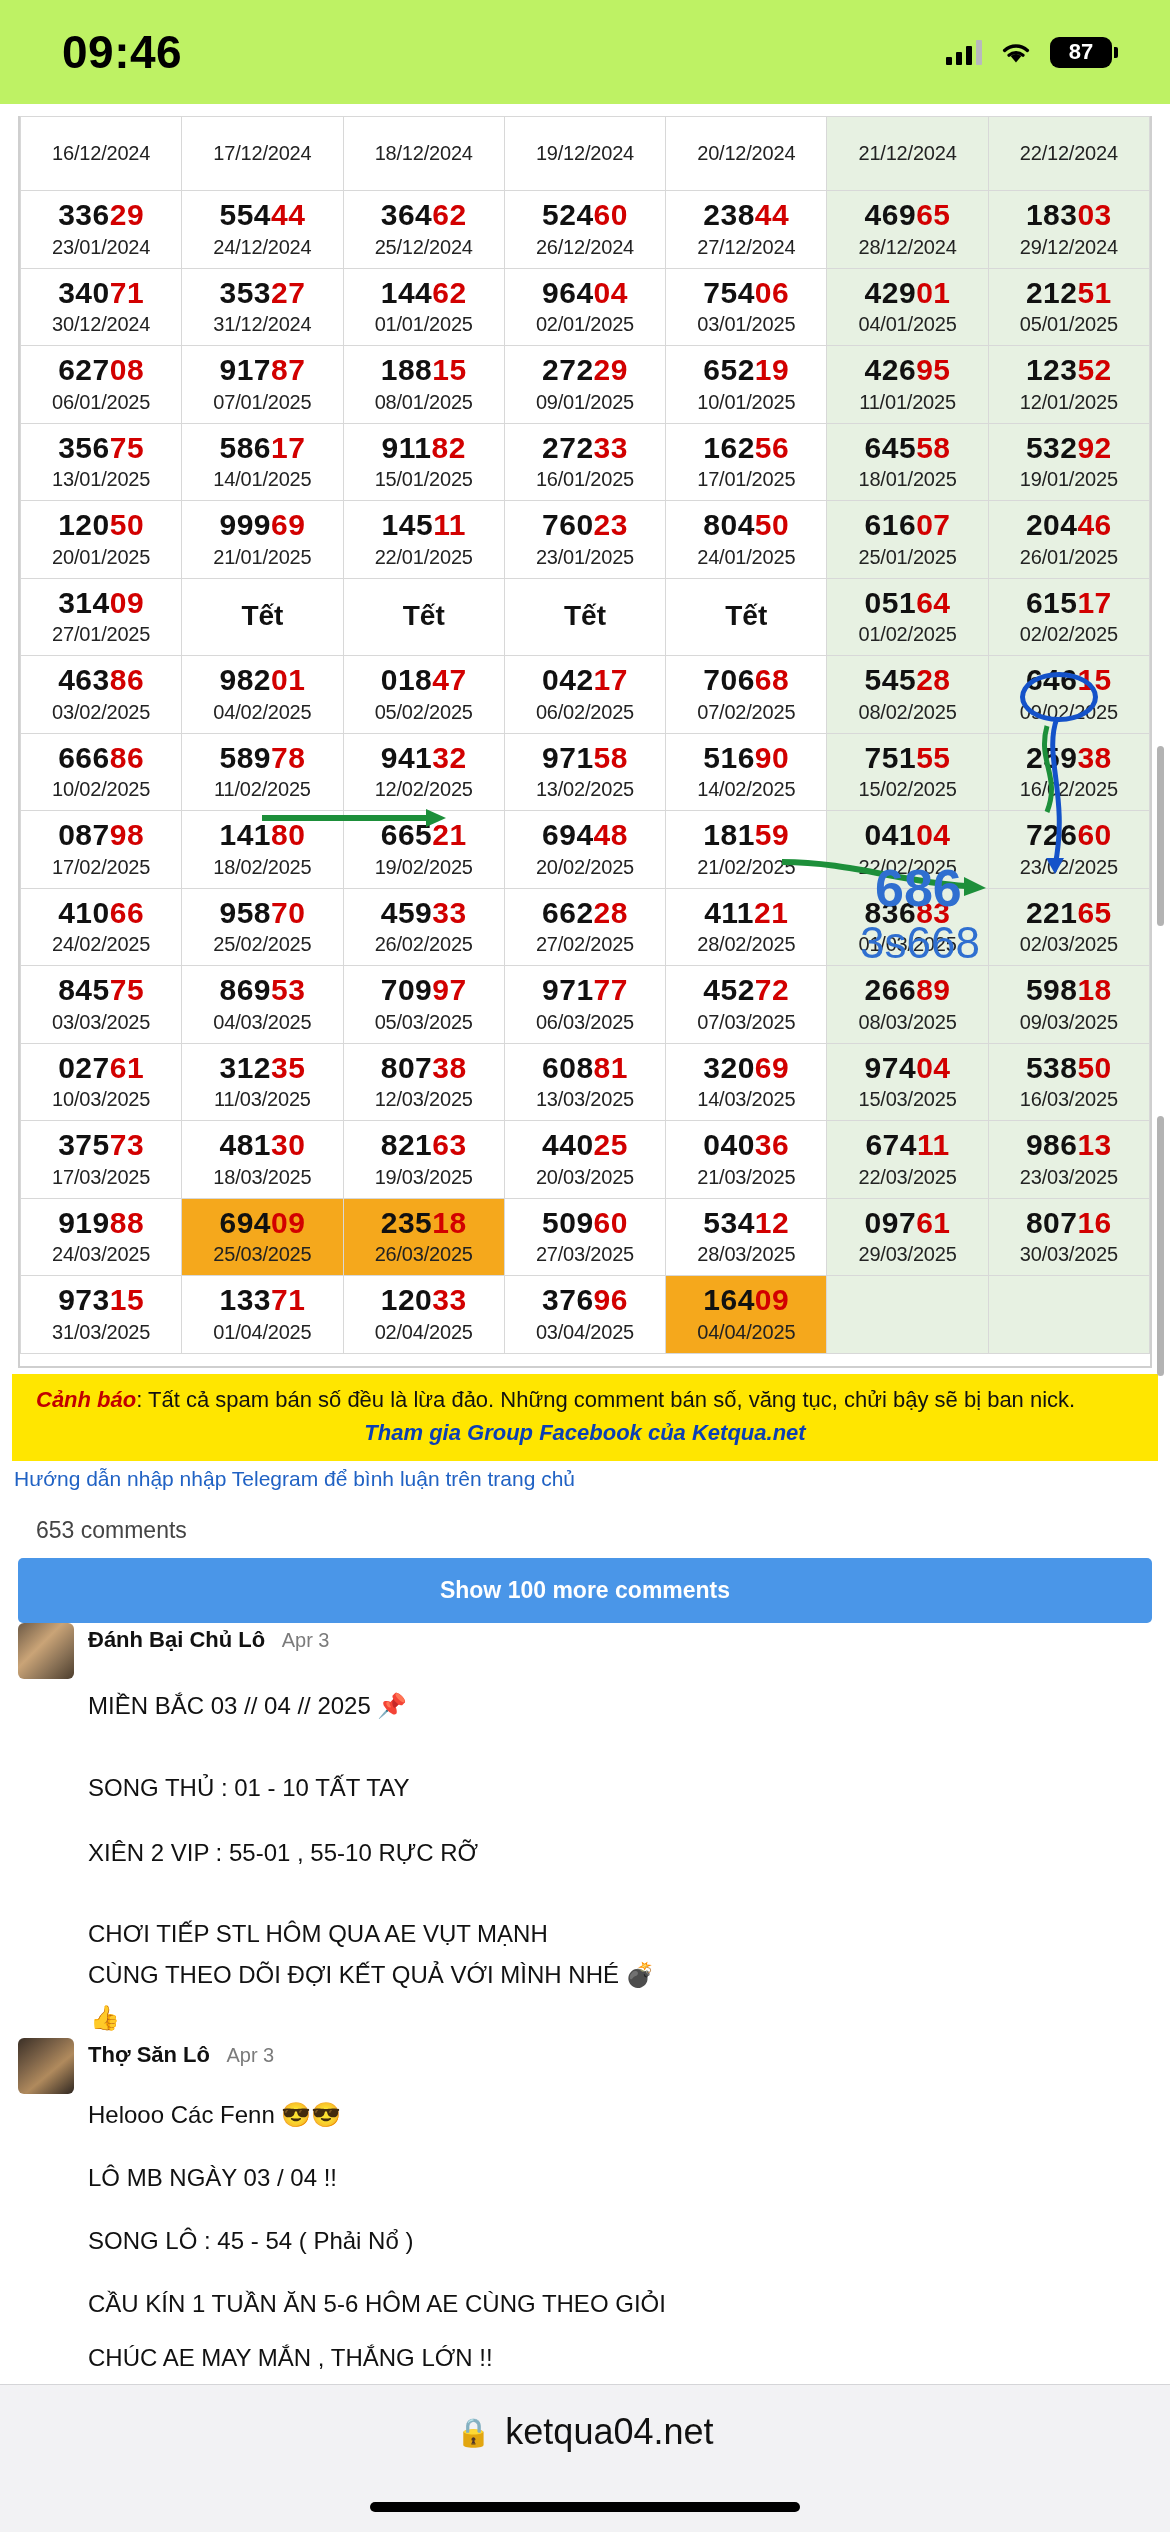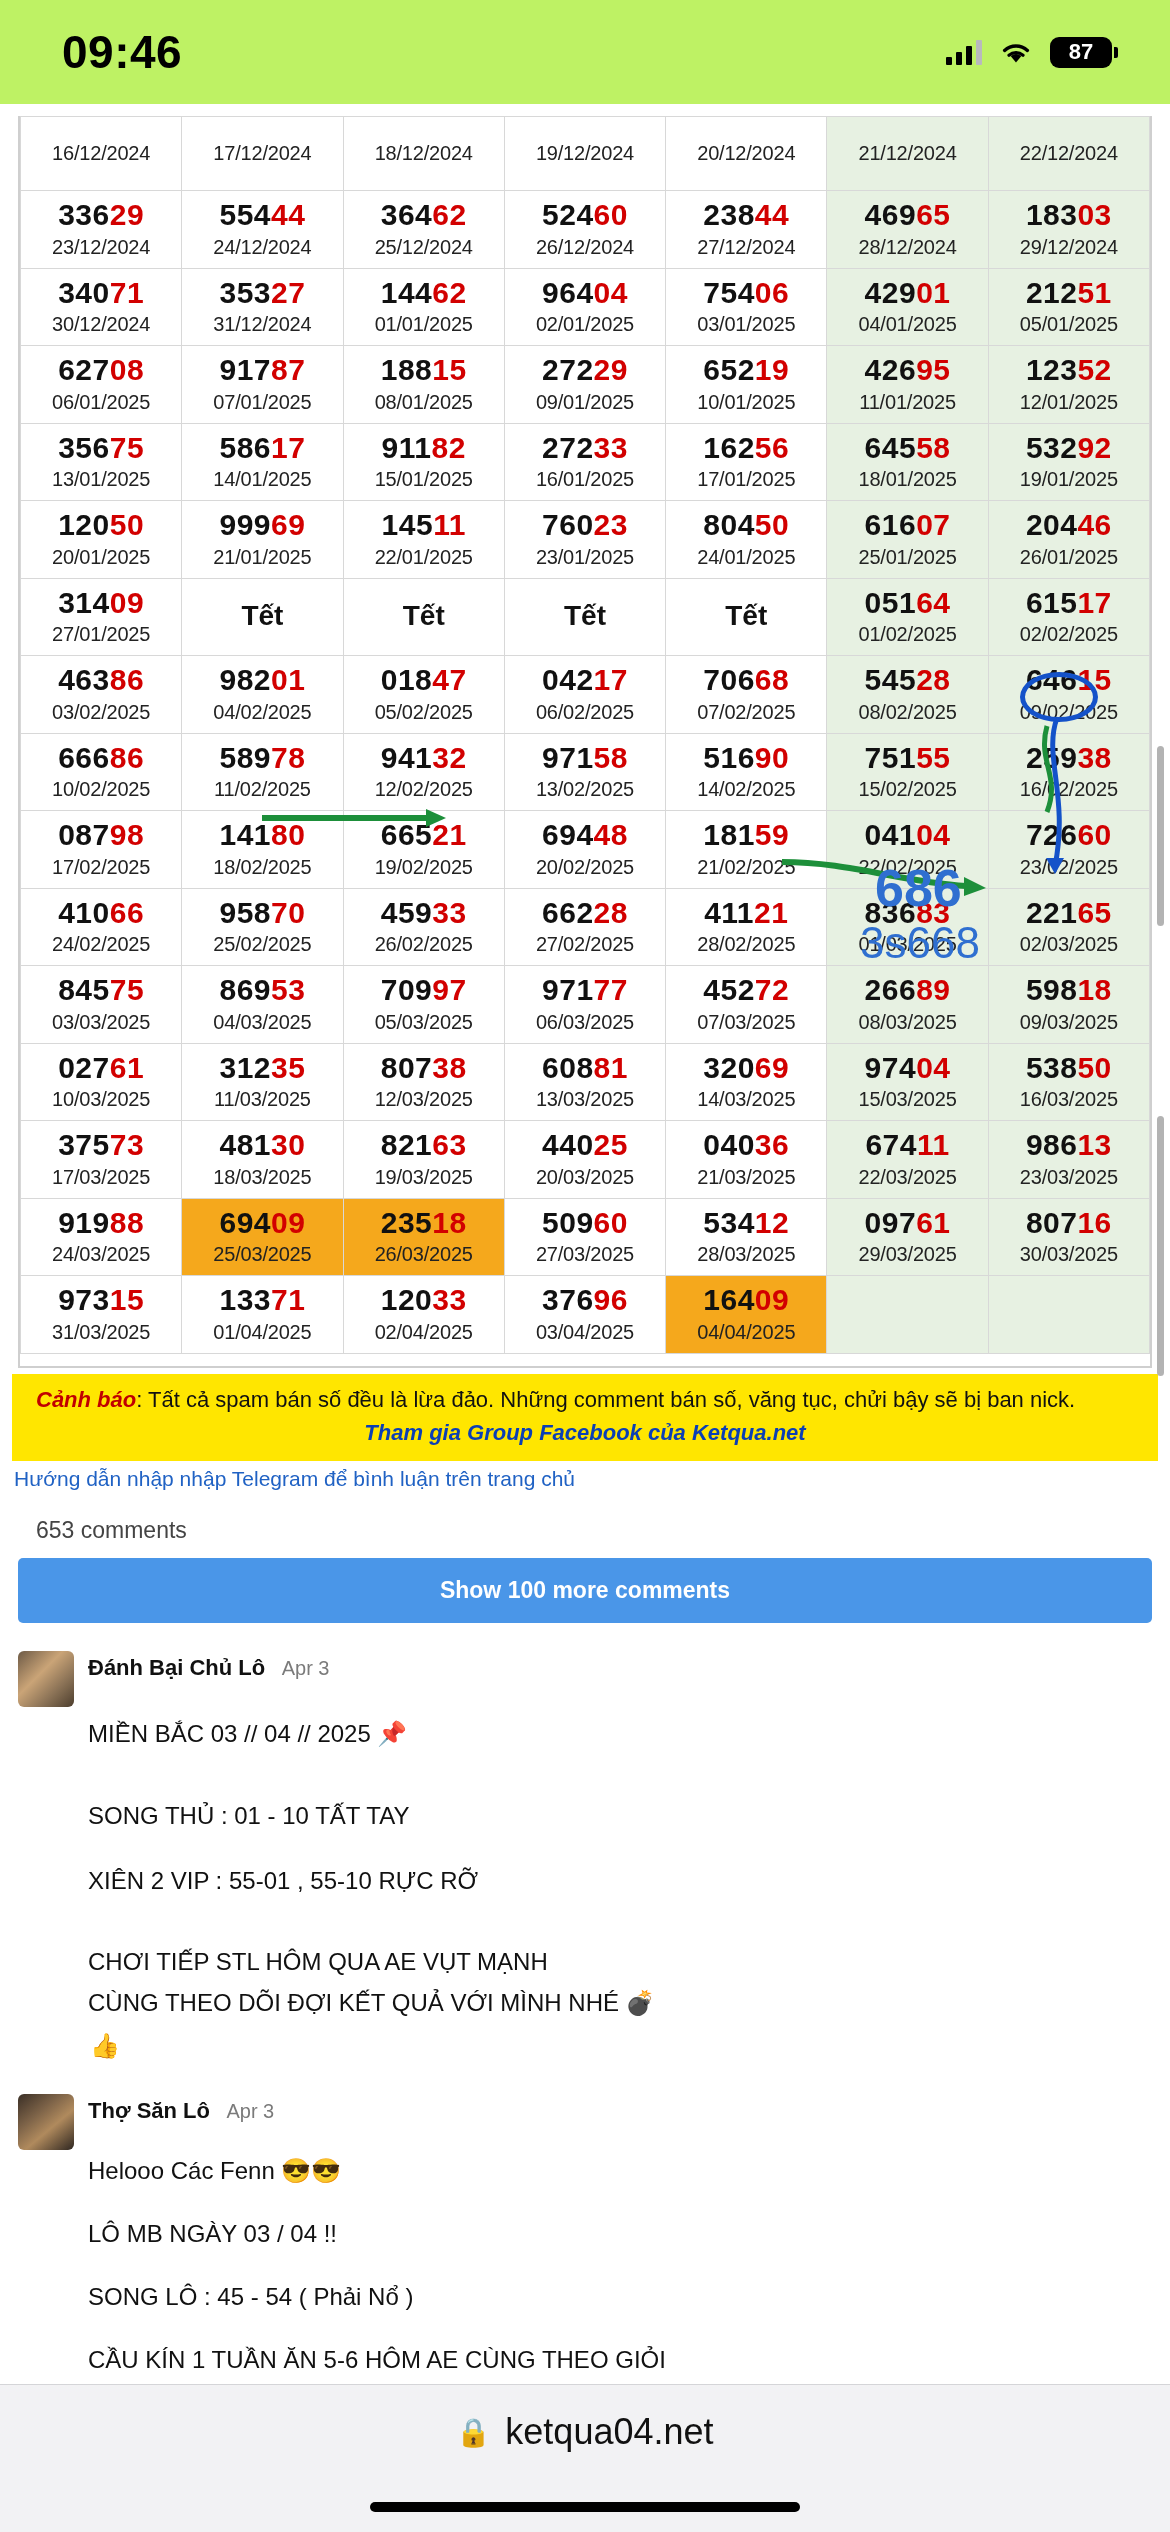--- a/index.html
+++ b/index.html
@@ -86,21 +86,21 @@
   .warn .w2 { font-size: 22px; color: #0b3fb5; font-weight: 700; font-style: italic; text-align: center; margin-top: 2px; }
   .guide { font-size: 21px; color: #2062c4; margin: 6px 0 0 14px; }
 
   
   .comment-count { font-size: 23px; color: #444; margin: 26px 0 14px 36px; }
   .show-more {
     margin: 0 18px; background: #4a96e8; color: #fff;
     text-align: center; font-size: 23px; font-weight: 700;
     padding: 19px 0; border-radius: 5px;
   }
-  .comment { padding: 28px 18px 6px 18px; }
+  .comment { padding: 0 18px 6px 18px; }
   .c-head { display: flex; align-items: flex-start; gap: 14px; }
   .avatar { width: 56px; height: 56px; border-radius: 6px; flex: none; overflow: hidden; }
   .av1 { background: linear-gradient(135deg,#6d5a46 0%, #caa477 40%, #8a7256 70%, #4c3d2d 100%); }
   .av2 { background: linear-gradient(140deg,#3a2f26 0%, #7d6348 35%, #b08a5d 60%, #2e2620 100%); }
   .c-meta { padding-top: 4px; }
   .c-name { font-size: 22px; font-weight: 700; color: #111; display: inline; }
   .c-time { font-size: 20px; color: #7b7b7b; margin-left: 12px; display: inline; }
   .c-body { margin-left: 70px; }
   .c-line { font-size: 24px; color: #111; line-height: 1.72; }
   .c-like { margin: 8px 0 0 72px; display: flex; align-items: center; gap: 10px; color: #6d6d6d; font-size: 20px; }
@@ -175,21 +175,21 @@
               <td class=" weekend clipped">
                 <div class="date">21/12/2024</div>
               </td>
               <td class=" weekend clipped">
                 <div class="date">22/12/2024</div>
               </td>
             </tr>
             <tr>
               <td>
                 <div class="num"><span>336</span><span class="r">29</span></div>
-                <div class="date">23/12/2024</div>
+                <div class="date">23/01/2024</div>
               </td>
               <td>
                 <div class="num"><span>554</span><span class="r">44</span></div>
                 <div class="date">24/12/2024</div>
               </td>
               <td>
                 <div class="num"><span>364</span><span class="r">62</span></div>
                 <div class="date">25/12/2024</div>
               </td>
               <td>

